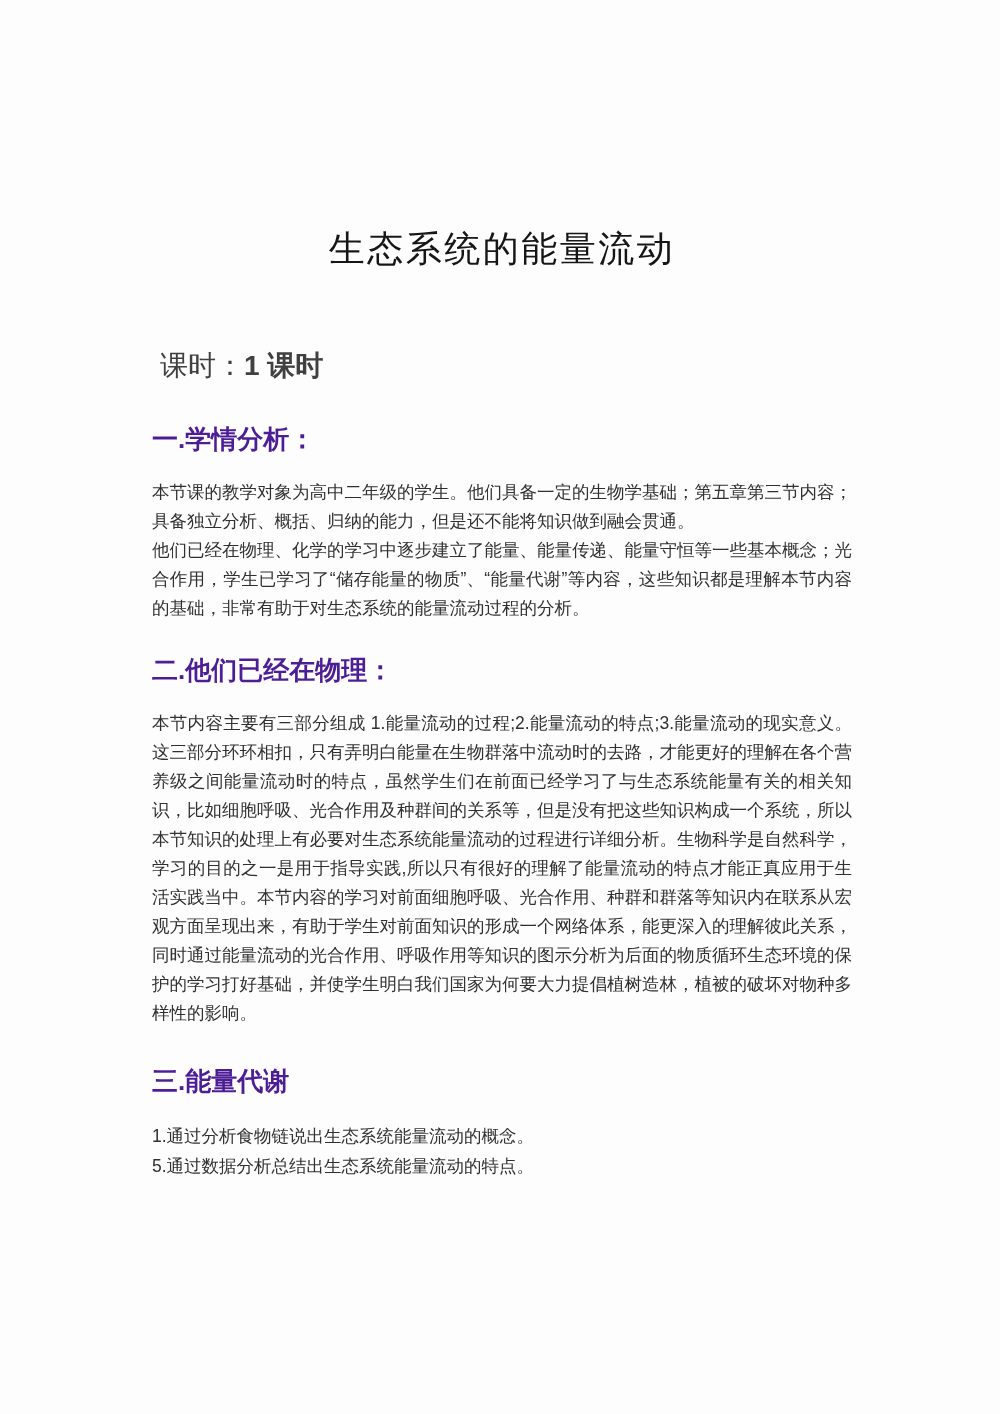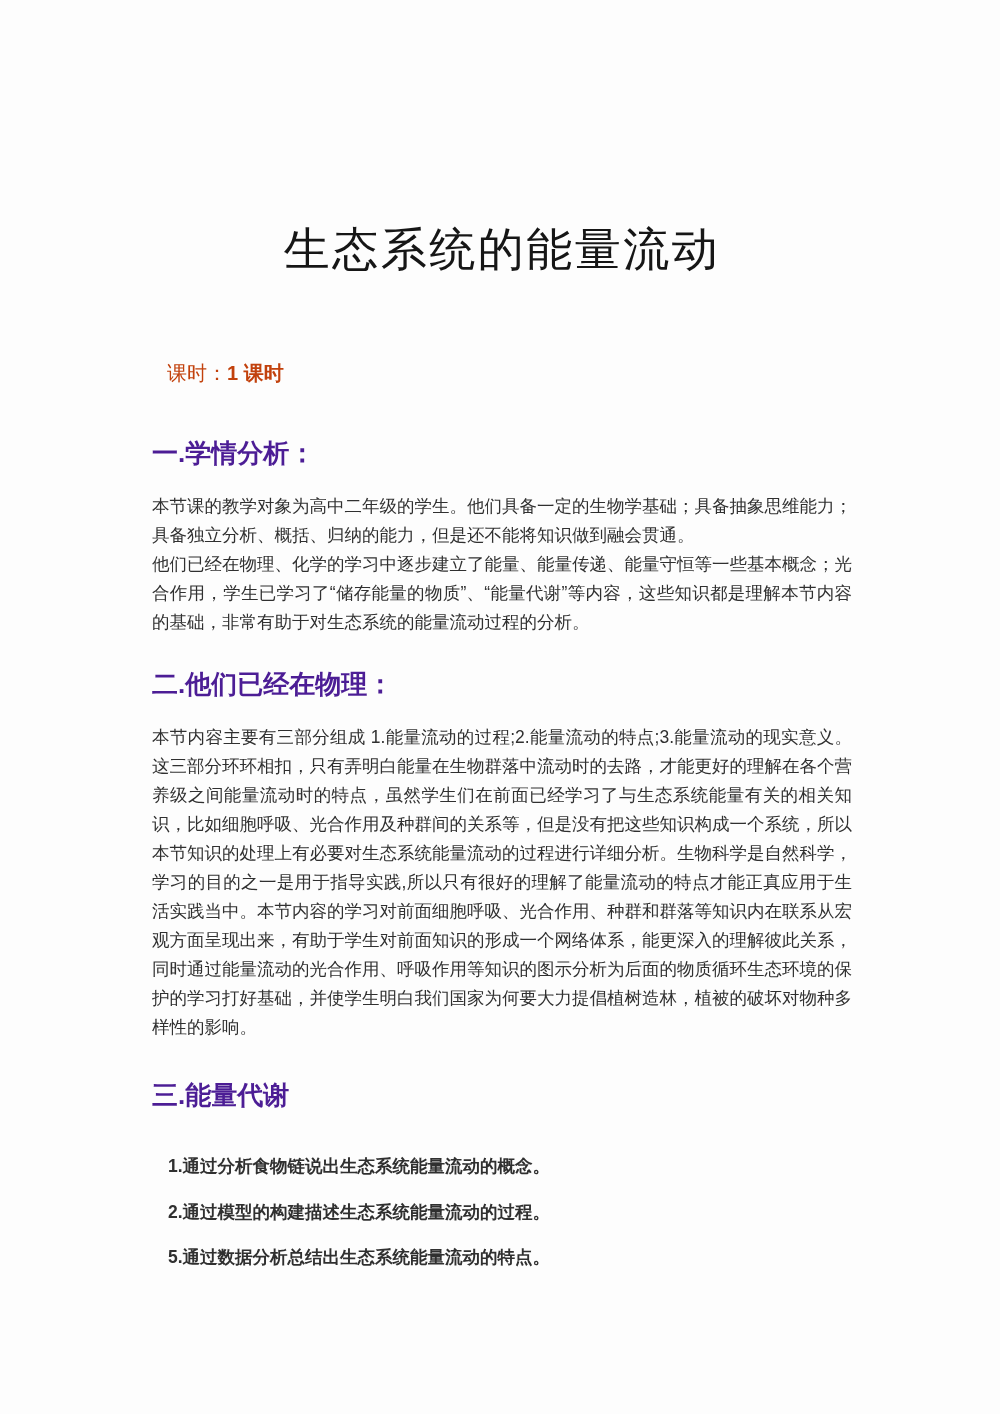--- a/index.html
+++ b/index.html
@@ -20,32 +20,32 @@
   .content {
     position: absolute;
     left: 152px;
     top: 0;
     width: 700px;
   }
   .doc-title {
     margin: 0;
     padding-top: 228px;
     text-align: center;
-    font-size: 46px;
+    font-size: 36px;
     font-weight: 500;
     letter-spacing: 2.5px;
     color: #161616;
     line-height: 42px;
   }
   .course-time {
-    margin: 15px;
+    margin: 8px;
     padding-top: 72px;
-    font-size: 20px;
+    font-size: 28px;
     line-height: 32px;
-    color: #c2410c;
+    color: #404040;
   }
   .course-time .ct-label { font-weight: 400; }
   .course-time .ct-value { font-weight: 700; }
   .sec-heading {
     margin: 0;
     font-size: 26px;
     font-weight: 700;
     color: #4c1d95;
     line-height: 34px;
   }
@@ -60,55 +60,53 @@
     font-size: 17.5px;
     line-height: 29px;
     text-align: justify;
     text-justify: inter-ideograph;
     color: #303030;
   }
   .goal-list {
     padding-top: 24px;
   }
   .goal-list p {
-    margin: 16px;
+    margin: 0;
     font-size: 17.5px;
     line-height: 29.5px;
     text-align: left;
     color: #303030;
-    font-weight: bold;
   }
 </style>
 </head>
 <body>
 
 <div class="page">
   <div class="content">
 
     <h1 class="doc-title">生态系统的能量流动</h1>
 
     <p class="course-time">
       <span class="ct-label">课时：</span><span class="ct-value">1 课时</span>
     </p>
 
     <h2 class="sec-heading h1">一.学情分析：</h2>
 
     <div class="body-block">
-      <p>本节课的教学对象为高中二年级的学生。他们具备一定的生物学基础；具备抽象思维能力；具备独立分析、概括、归纳的能力，但是还不能将知识做到融会贯通。</p>
+      <p>本节课的教学对象为高中二年级的学生。他们具备一定的生物学基础；第五章第三节内容；具备独立分析、概括、归纳的能力，但是还不能将知识做到融会贯通。</p>
       <p>他们已经在物理、化学的学习中逐步建立了能量、能量传递、能量守恒等一些基本概念；光合作用，学生已学习了“储存能量的物质”、“能量代谢”等内容，这些知识都是理解本节内容的基础，非常有助于对生态系统的能量流动过程的分析。</p>
     </div>
 
     <h2 class="sec-heading h2">二.他们已经在物理：</h2>
 
     <div class="body-block">
       <p>本节内容主要有三部分组成 1.能量流动的过程;2.能量流动的特点;3.能量流动的现实意义。这三部分环环相扣，只有弄明白能量在生物群落中流动时的去路，才能更好的理解在各个营养级之间能量流动时的特点，虽然学生们在前面已经学习了与生态系统能量有关的相关知识，比如细胞呼吸、光合作用及种群间的关系等，但是没有把这些知识构成一个系统，所以本节知识的处理上有必要对生态系统能量流动的过程进行详细分析。生物科学是自然科学，学习的目的之一是用于指导实践,所以只有很好的理解了能量流动的特点才能正真应用于生活实践当中。本节内容的学习对前面细胞呼吸、光合作用、种群和群落等知识内在联系从宏观方面呈现出来，有助于学生对前面知识的形成一个网络体系，能更深入的理解彼此关系，同时通过能量流动的光合作用、呼吸作用等知识的图示分析为后面的物质循环生态环境的保护的学习打好基础，并使学生明白我们国家为何要大力提倡植树造林，植被的破坏对物种多样性的影响。</p>
     </div>
 
     <h2 class="sec-heading h3">三.能量代谢</h2>
 
     <div class="goal-list">
       <p>1.通过分析食物链说出生态系统能量流动的概念。</p>
-      <p>2.通过模型的构建描述生态系统能量流动的过程。</p>
       <p>5.通过数据分析总结出生态系统能量流动的特点。</p>
     </div>
 
   </div>
 </div>
 
 </body></html>

